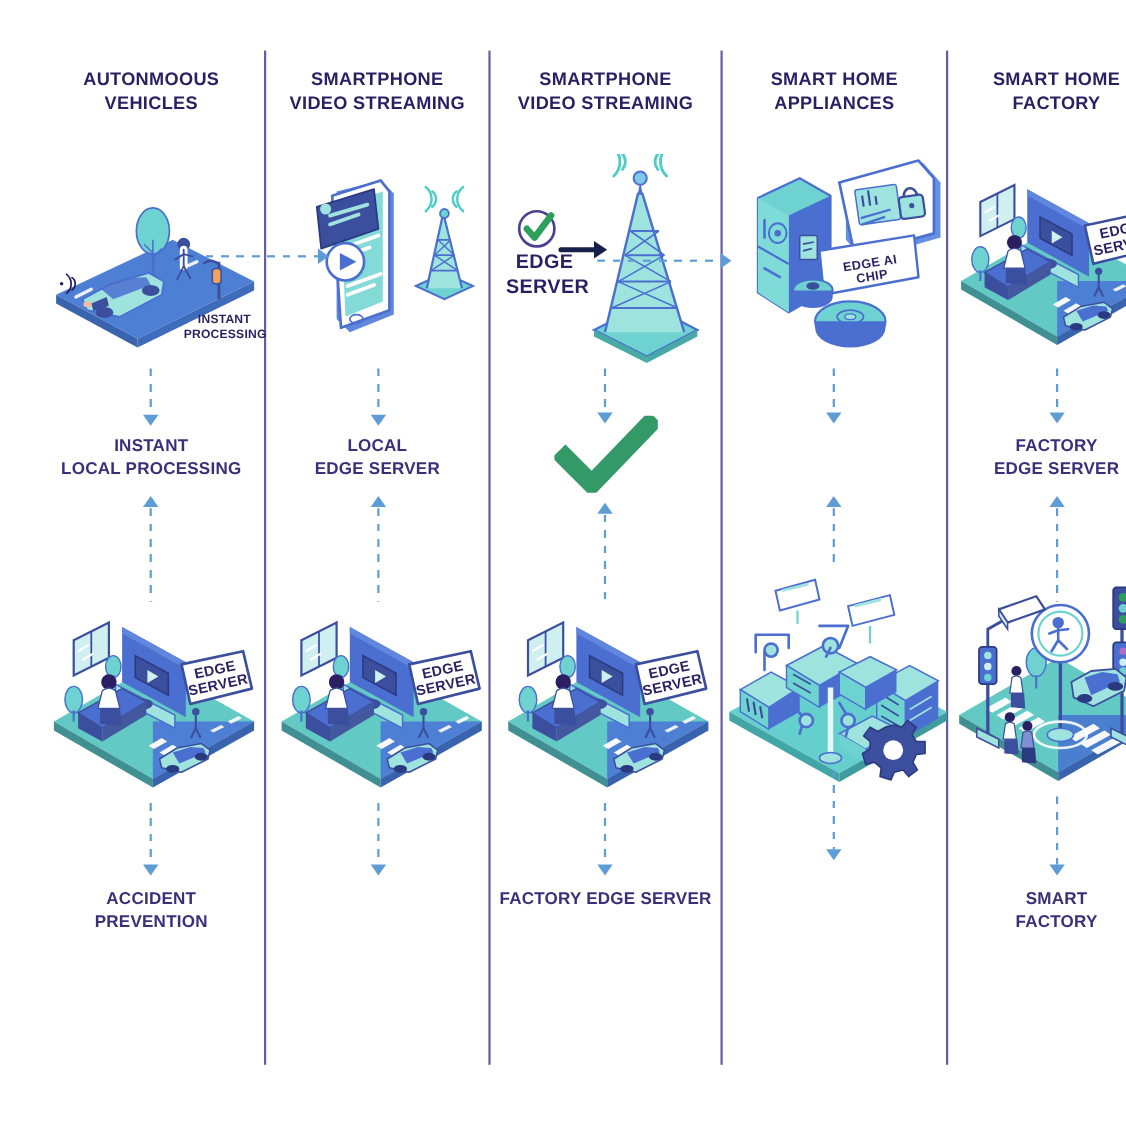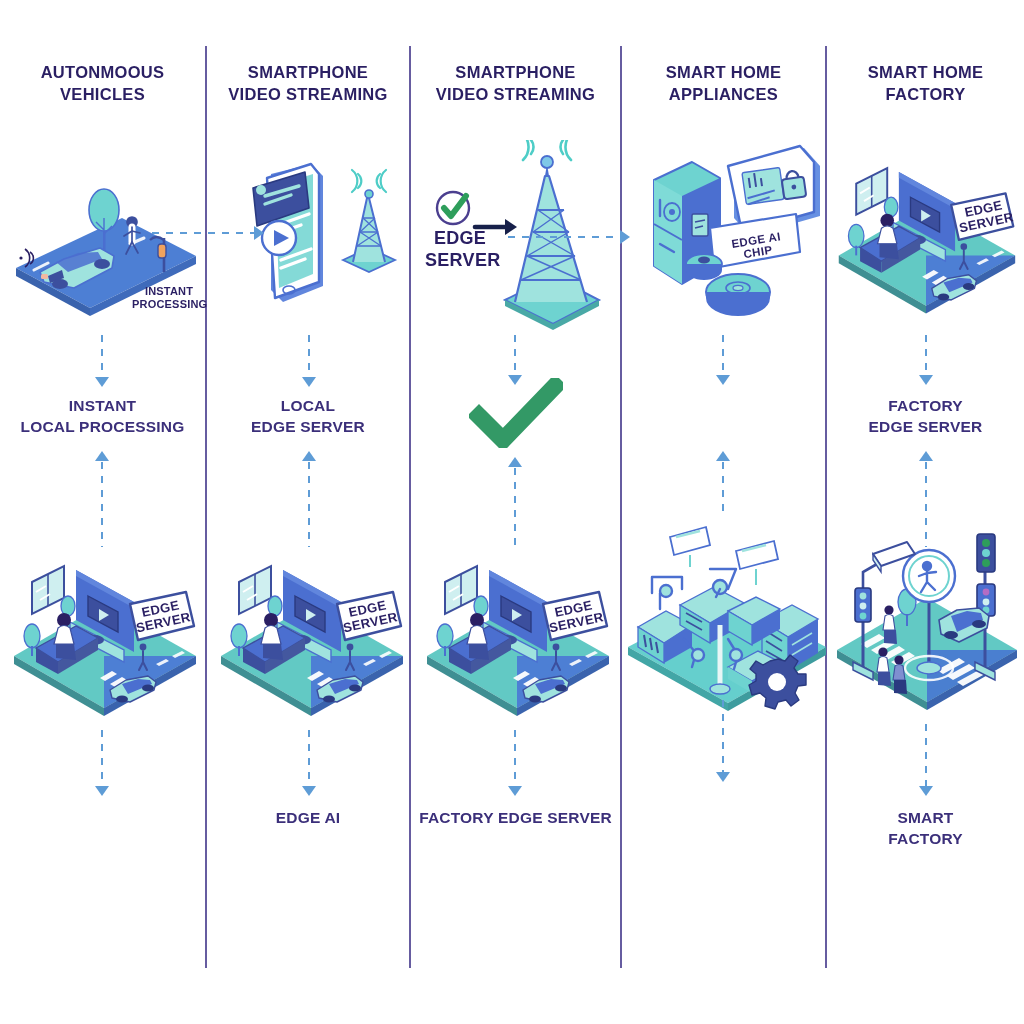--- a/index.html
+++ b/index.html
@@ -3,21 +3,21 @@
 <meta charset="utf-8">
 <style>
   html,body{margin:0;padding:0;}
   body{
     width:1024px;height:1024px;
     background:#ffffff;
     font-family:"Liberation Sans", sans-serif;
     overflow:hidden;
     position:relative;
   }
-  #board{position:absolute;inset:0;}
+  #board{position:absolute;inset:0;margin-left:35px;}
 
   
   .divider{
     position:absolute;top:46px;bottom:56px;width:2px;
     background:#4b3f8f;opacity:.85;
   }
 
   
   .col{position:absolute;top:0;bottom:0;}
 
@@ -243,20 +243,22 @@
         </g>
       </svg>
       <div class="edge-sign-text" style="position:absolute;left:126px;top:50px;width:60px;transform:rotate(-12deg)">EDGE
 SERVER</div>
     </div>
 
     <div class="vdash down" style="left:95px;top:730px;height:64px">
       <div class="line"></div>
         <div class="head"></div>
     </div>
+    <div class="botlabel">ACCIDENT
+PREVENTION</div>
   </div>
 
   <div class="col" style="left:207px;width:202px">
     <div class="hdr">SMARTPHONE
 VIDEO STREAMING</div>
 
     <div class="art" style="left:20px;top:150px;width:180px;height:185px">
       <svg viewBox="0 0 180 185" width="180" height="185">
 
         <g>
@@ -371,21 +373,20 @@
         </g>
       </svg>
       <div class="edge-sign-text" style="position:absolute;left:126px;top:50px;width:60px;transform:rotate(-12deg)">EDGE
 SERVER</div>
     </div>
 
     <div class="vdash down" style="left:95px;top:730px;height:64px">
       <div class="line"></div>
         <div class="head"></div>
     </div>
-    <div class="botlabel">EDGE AI</div>
   </div>
 
   <div class="col" style="left:411px;width:209px">
     <div class="hdr">SMARTPHONE
 VIDEO STREAMING</div>
 
     <div class="art" style="left:6px;top:140px;width:200px;height:195px">
       <svg viewBox="0 0 200 195" width="200" height="195">
 
         <g>

